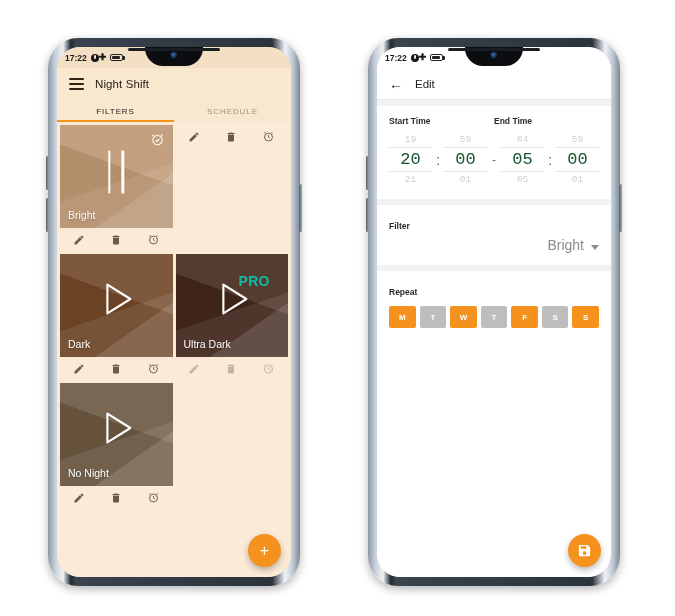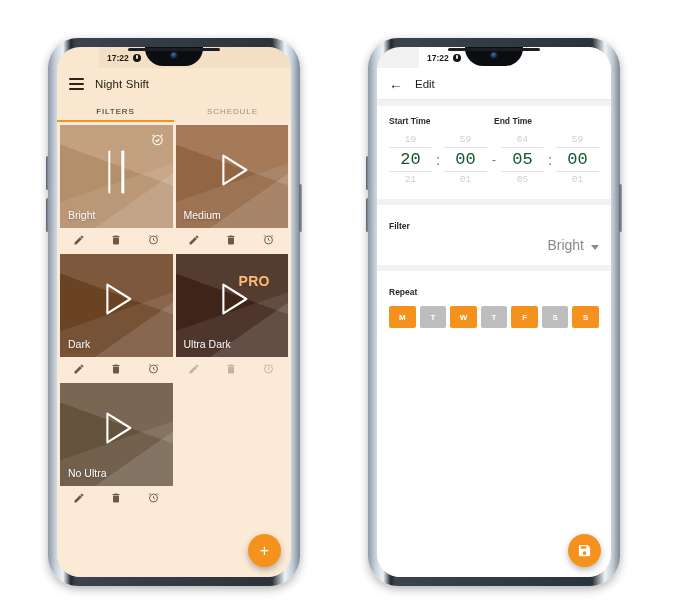--- a/index.html
+++ b/index.html
@@ -62,23 +62,23 @@
   }
   .earpiece {
     position: absolute; left: 50%; transform: translateX(-50%);
     top: 1px; width: 92px; height: 3px; border-radius: 2px;
     background: #1b1e23; z-index: 41;
   }
 
   
   .statusbar {
     position: relative; height: 21px; width: 100%;
-    display: flex; align-items: center; justify-content: space-between;
+    display: flex; align-items: center; justify-content: flex-start;
     padding: 0 8px; z-index: 30;
-    font-size: 8.5px; font-weight: 600; margin-left: 42px;
+    font-size: 8.5px; font-weight: 600;
   }
   .sb-left { display:flex; align-items:center; gap:4px; }
   .sb-right { display:flex; align-items:center; gap:4px; }
   .dot-icon {
     width: 8px; height: 8px; border-radius: 50%;
     background: #171717; display:inline-block;
     position: relative;
   }
   .dot-icon::after{
     content:""; position:absolute; left:3px; top:1.6px;
@@ -151,21 +151,21 @@
     position:absolute; left:50%; top:46%;
     transform:translate(-50%,-50%);
     z-index:3;
   }
   .pause { display:flex; gap:11px; }
   .pause i { display:block; width:2.2px; height:43px; background:#fff; border-radius:1px; }
 
   .pro-badge {
     position:absolute; z-index:4;
     left: 56%; top: 18%;
-    color:#fdba74; font-size:14px; font-weight:700; letter-spacing:.3px;
+    color:#14b8a6; font-size:14px; font-weight:700; letter-spacing:.3px;
   }
   .alarm-badge { position:absolute; right:8px; top:7px; z-index:5; }
   .card-label {
     position:relative; z-index:4;
     color:#fff; font-size:10.5px; padding:0 0 7px 8px;
     text-shadow:0 1px 2px rgba(0,0,0,.28);
   }
   .actions {
     height:23px; background:#faead7; display:flex;
     align-items:center; justify-content:space-around;
@@ -313,28 +313,20 @@
                 <svg width="13" height="13" viewBox="0 0 24 24" fill="none" stroke="#6d5a43" stroke-width="1.8">
                     <circle cx="12" cy="13" r="7.3"></circle>
                     <path d="M12 9.5V13l2.4 1.6"></path>
                     <path d="M6.3 4L3.9 6.4M17.7 4L20.1 6.4"></path>
                   </svg>
               </span>
             </div>
           </div>
 
           <div class="card">
-            <div class="thumb" style="background:#9a6b46">
-              <span class="glyph">
-                <svg width="46" height="46" viewBox="0 0 48 48" fill="none" stroke="#fff" stroke-width="2.2" stroke-linejoin="round">
-                    <path d="M15 9 L39 24 L15 39 Z"></path>
-                  </svg>
-              </span>
-              <span class="card-label">Medium</span>
-            </div>
             <div class="actions">
               <span class="act">
                 <svg width="12" height="12" viewBox="0 0 24 24" fill="#6d5a43">
                     <path d="M3 17.2V21h3.8L17.9 9.9l-3.8-3.8L3 17.2zM20.7 7.1a1 1 0 000-1.4l-2.4-2.4a1 1 0 00-1.4 0l-1.9 1.9 3.8 3.8 1.9-1.9z"></path>
                   </svg>
               </span>
               <span class="act">
                 <svg width="12" height="12" viewBox="0 0 24 24" fill="#6d5a43">
                     <path d="M6 19a2 2 0 002 2h8a2 2 0 002-2V7H6v12zM19 4h-3.5l-1-1h-5l-1 1H5v2h14V4z"></path>
                   </svg>
@@ -410,21 +402,21 @@
             </div>
           </div>
 
           <div class="card">
             <div class="thumb" style="background:#6a5640">
               <span class="glyph">
                 <svg width="46" height="46" viewBox="0 0 48 48" fill="none" stroke="#fff" stroke-width="2.2" stroke-linejoin="round">
                     <path d="M15 9 L39 24 L15 39 Z"></path>
                   </svg>
               </span>
-              <span class="card-label">No Ultra</span>
+              <span class="card-label">No Night</span>
             </div>
             <div class="actions">
               <span class="act">
                 <svg width="12" height="12" viewBox="0 0 24 24" fill="#6d5a43">
                     <path d="M3 17.2V21h3.8L17.9 9.9l-3.8-3.8L3 17.2zM20.7 7.1a1 1 0 000-1.4l-2.4-2.4a1 1 0 00-1.4 0l-1.9 1.9 3.8 3.8 1.9-1.9z"></path>
                   </svg>
               </span>
               <span class="act">
                 <svg width="12" height="12" viewBox="0 0 24 24" fill="#6d5a43">
                     <path d="M6 19a2 2 0 002 2h8a2 2 0 002-2V7H6v12zM19 4h-3.5l-1-1h-5l-1 1H5v2h14V4z"></path>

